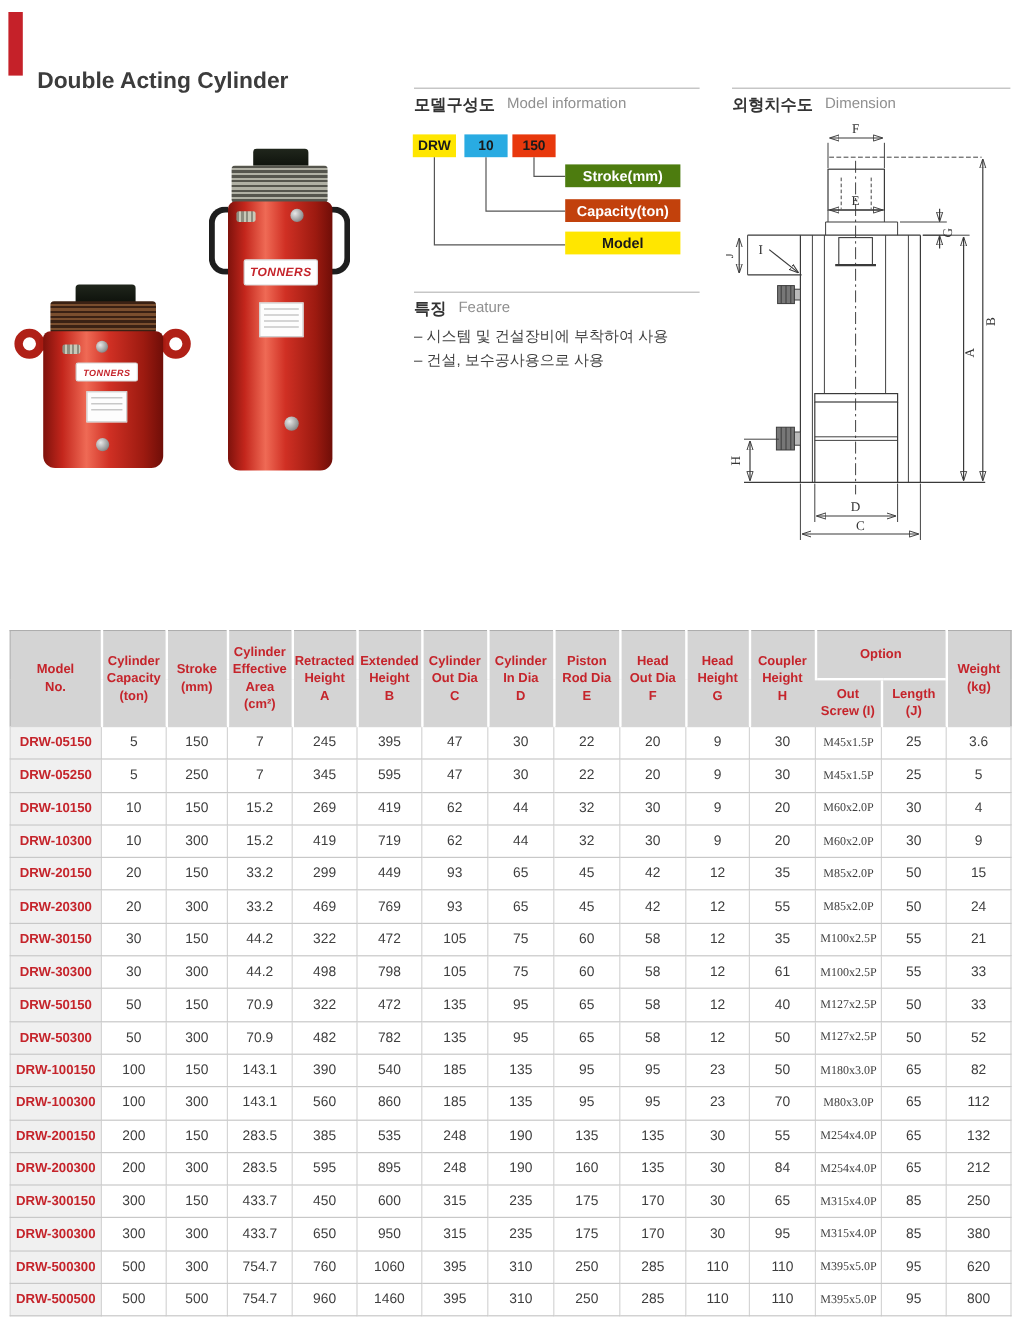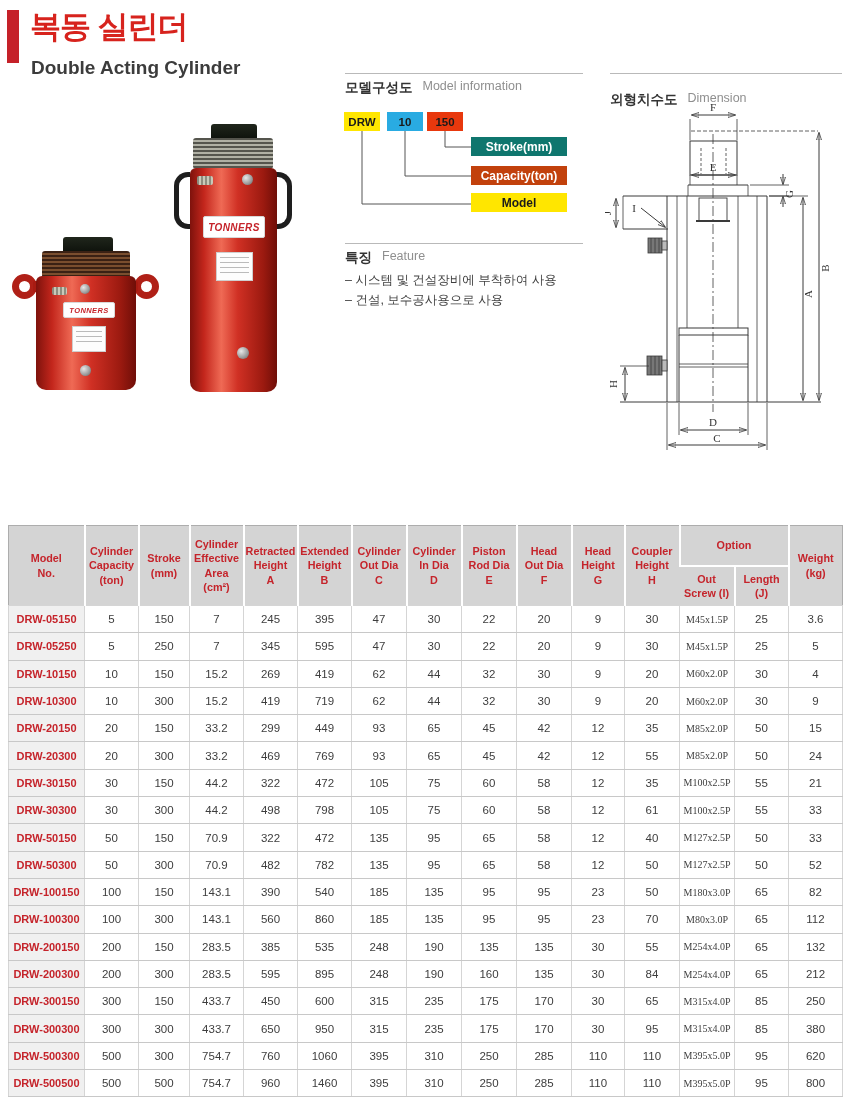--- a/index.html
+++ b/index.html
@@ -60,21 +60,20 @@
   table.spec td { height:27.3px; text-align:center; vertical-align:middle; font-size:11.5px; color:#3d3d3d; border:1px solid #d5d5d5; border-bottom:1px solid #c8c8c8; background:#fff; padding:0 1px; }
   table.spec td.model-cell { background:#f0f0f0; color:#c5242b; font-weight:bold; font-size:11px; }
   table.spec td:nth-child(13) { font-size:10px;font-family:Liberation Serif, serif; }
 </style>
 </head>
 <body>
 
 <div class="page">
 
   <div class="accent-bar"></div>
-  <div class="title-ko">복동 실린더</div>
   <div class="title-en">Double Acting Cylinder</div>
 
   <div class="photos">
 
     <div style="left:0;top:0;width:170px;height:300px;">
       <div class="cap" style="left:63px;top:127px;width:50px;height:16px;"></div>
       <div class="collar-brown" style="left:42px;top:141px;width:88px;height:27px;"></div>
       <div class="ring" style="left:12px;top:164px;width:25px;height:25px;"></div>
       <div class="ring" style="left:134px;top:164px;width:25px;height:25px;"></div>
       <div class="stem" style="left:33px;top:171px;width:9px;height:11px;"></div>
@@ -128,40 +127,40 @@
   <div class="code-box" style="left:427px;top:112px;background:#e8380d;">
       <span>150</span>
     </div>
   <svg class="diagram-lines" viewBox="0 0 245 115" width="245" height="115">
     <g stroke="#555" stroke-width="1" fill="none">
       <polyline points="22,26 22,99 131,99"></polyline>
       <polyline points="65,26 65,71 131,71"></polyline>
       <polyline points="105,26 105,42 131,42"></polyline>
     </g>
   </svg>
-  <div class="legend-box" style="left:471px;top:137px;background:#0f766e;color:#fff;">
+  <div class="legend-box" style="left:471px;top:137px;background:#4d7c0f;color:#fff;">
       <span>Stroke(mm)</span>
     </div>
   <div class="legend-box" style="left:471px;top:166px;background:#c2410c;color:#fff;">
       <span>Capacity(ton)</span>
     </div>
   <div class="legend-box" style="left:471px;top:193px;background:#ffe600;color:#1a1a1a;">
       <span>Model</span>
     </div>
 
   <div class="rule" style="left:345px;top:243px;width:238px;"></div>
   <div class="sec-title" style="left:345px;top:249px;">
     <span class="ko">특징</span>
     <span class="en">Feature</span>
   </div>
   <div class="feature-item" style="left:345px;top:272px;text-align:center;">– 시스템 및 건설장비에 부착하여 사용</div>
   <div class="feature-item" style="left:345px;top:292px;">– 건설, 보수공사용으로 사용</div>
 
   <div class="rule" style="left:610px;top:73px;width:232px;"></div>
-  <div class="sec-title" style="left:610px;top:79px;margin-top:12px;">
+  <div class="sec-title" style="left:610px;top:79px;">
     <span class="ko">외형치수도</span>
     <span class="en">Dimension</span>
   </div>
   <svg class="dim-svg" viewBox="0 0 240 362" width="240" height="362">
     <defs>
       <marker id="arw" viewBox="0 0 10 10" refX="9" refY="5" markerWidth="8" markerHeight="8" orient="auto-start-reverse">
         <path d="M0 1.8 L10 5 L0 8.2 z" fill="#333" stroke="none"></path>
       </marker>
     </defs>
     <g stroke-width="1">

